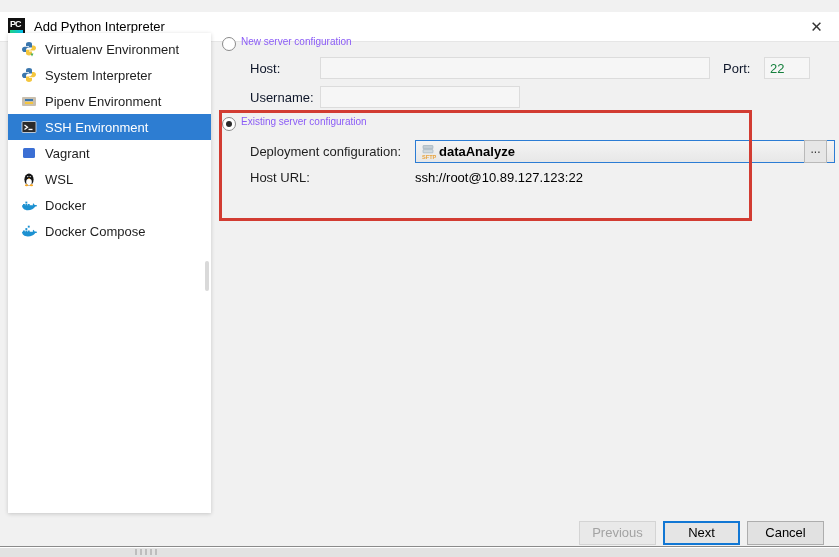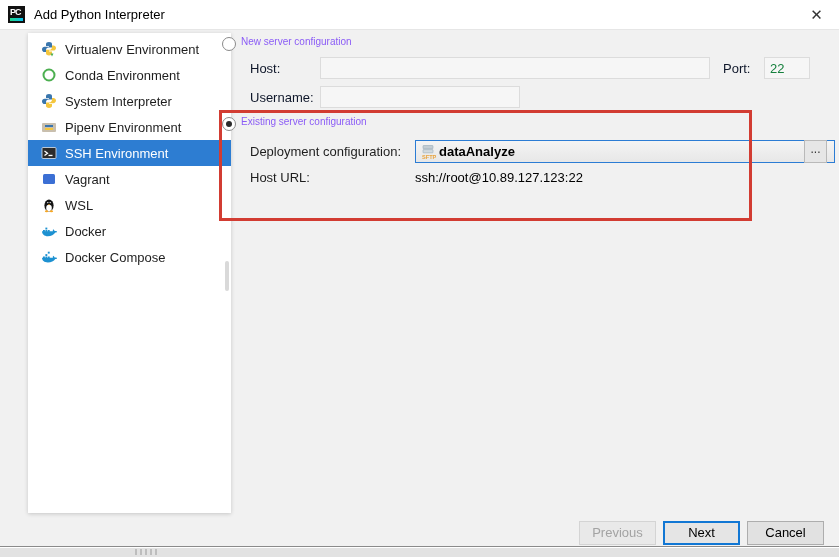--- a/index.html
+++ b/index.html
@@ -2,36 +2,36 @@
 <html><head>
 <meta charset="utf-8">
 <style>
   * { margin:0; padding:0; box-sizing:border-box; }
   html,body { width:839px; height:557px; background:#fff; overflow:hidden;
               font-family:"Liberation Sans", sans-serif; }
   .dialog { position:absolute; left:0; top:0; width:839px; height:547px;
             background:#f1f1f1; border-bottom:1px solid #8a8a8a; }
 
   
-  .titlebar { position:absolute; left:0; top:0; width:100%; height:30px;
+  .titlebar { position:absolute; left:0; top:12px; width:100%; height:30px;
               background:#fff; border-bottom:1px solid #e6e6e6;
               display:flex; align-items:center; }
   .pc-logo { position:relative; width:17px; height:17px; margin-left:8px;
              background:#111; flex:0 0 auto; }
   .pc-logo span { position:absolute; left:2px; top:1px; color:#fff;
                   font-size:9px; font-weight:bold; letter-spacing:-1px; }
   .pc-logo i { position:absolute; left:2px; bottom:2px; width:13px; height:3px;
                background:linear-gradient(90deg,#21d789,#07c3f2); }
   .win-title { margin-left:9px; font-size:13px; color:#000; }
   .close-btn { position:absolute; right:0; top:0; width:45px; height:30px;
                display:flex; align-items:center; justify-content:center;
                font-size:15px; color:#333; cursor:default; }
 
   
-  .sidebar { position:absolute; left:28px; top:33px; width:203px; height:480px;
+  .sidebar { position:absolute; left:8px; top:33px; width:203px; height:480px;
              background:#fff; box-shadow:0 1px 4px rgba(0,0,0,.18); padding-top:3px; }
   .side-item { height:26px; display:flex; align-items:center; padding-left:13px;
                font-size:13px; color:#1e1e1e; }
   .side-item .ic { width:16px; height:16px; margin-right:8px; flex:0 0 auto; }
   .side-item.selected { background:#2d7dd2; color:#fff; }
   .side-scroll { position:absolute; right:2px; top:228px; width:4px; height:30px;
                  background:#d9d9d9; border-radius:2px; }
 
   
   .radio { position:absolute; width:14px; height:14px; border:1px solid #8a8a8a;
@@ -91,26 +91,20 @@
     <div class="side-item">
       <svg class="ic" viewBox="0 0 16 16">
           <path d="M8 1C6 1 5 1.9 5 3.2V5h3v.8H3.6C2.1 5.8 1 6.9 1 8.4S2.1 11 3.6 11H5V9.2C5 7.7 6.1 6.6 7.6 6.6H11V3.2C11 1.9 10 1 8 1z" fill="#3a76ad"></path>
           <path d="M8 14.4c2 0 3-.9 3-2.2v-1.8H8v-.8h4.4c1.5 0 2.6-1.1 2.6-2.6S13.9 4.4 12.4 4.4H11v1.8c0 1.5-1.1 2.6-2.6 2.6H5v3.4c0 1.3 1 2.2 3 2.2z" fill="#f4c63e"></path>
           <path d="M9.5 12.5l1.5 3 1.5-3z" fill="#4caf50"></path>
         </svg>
       <span>Virtualenv Environment</span>
     </div>
     <div class="side-item">
       <svg class="ic" viewBox="0 0 16 16">
-          <circle cx="8" cy="8" r="5.5" fill="none" stroke="#4caf50" stroke-width="2"></circle>
-        </svg>
-      <span>Conda Environment</span>
-    </div>
-    <div class="side-item">
-      <svg class="ic" viewBox="0 0 16 16">
           <path d="M8 1C6 1 5 1.9 5 3.2V5h3v.8H3.6C2.1 5.8 1 6.9 1 8.4S2.1 11 3.6 11H5V9.2C5 7.7 6.1 6.6 7.6 6.6H11V3.2C11 1.9 10 1 8 1z" fill="#3a76ad"></path>
           <path d="M8 15c2 0 3-.9 3-2.2V11H8v-.8h4.4c1.5 0 2.6-1.1 2.6-2.6S13.9 5 12.4 5H11v1.8c0 1.5-1.1 2.6-2.6 2.6H5v3.4C5 14.1 6 15 8 15z" fill="#f4c63e"></path>
         </svg>
       <span>System Interpreter</span>
     </div>
     <div class="side-item">
       <svg class="ic" viewBox="0 0 16 16">
           <rect x="1" y="4" width="14" height="9" rx="1" fill="#c9bfae"></rect>
           <path d="M4 6h8v2H4z" fill="#3a76ad"></path>
           <path d="M4 9h8v2H4z" fill="#f4c63e"></path>

